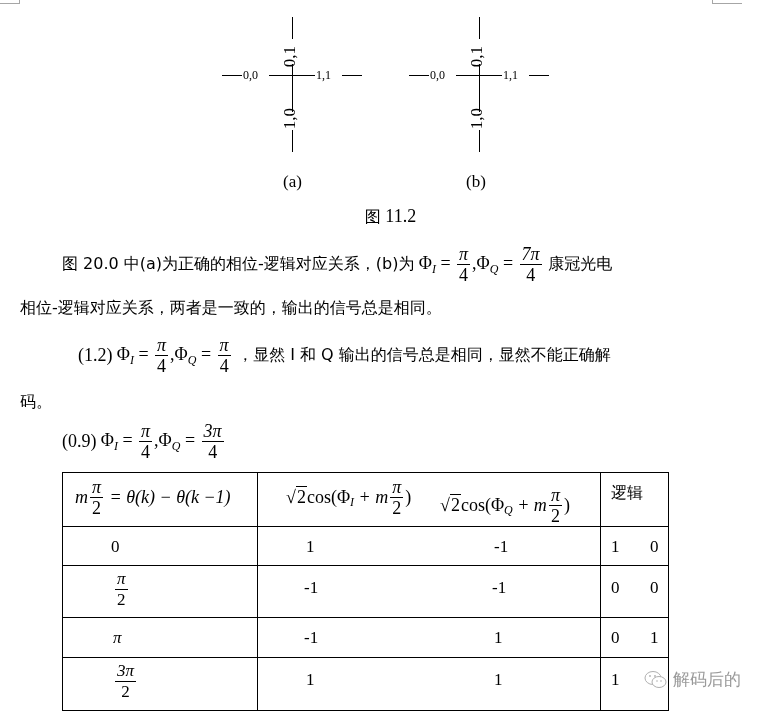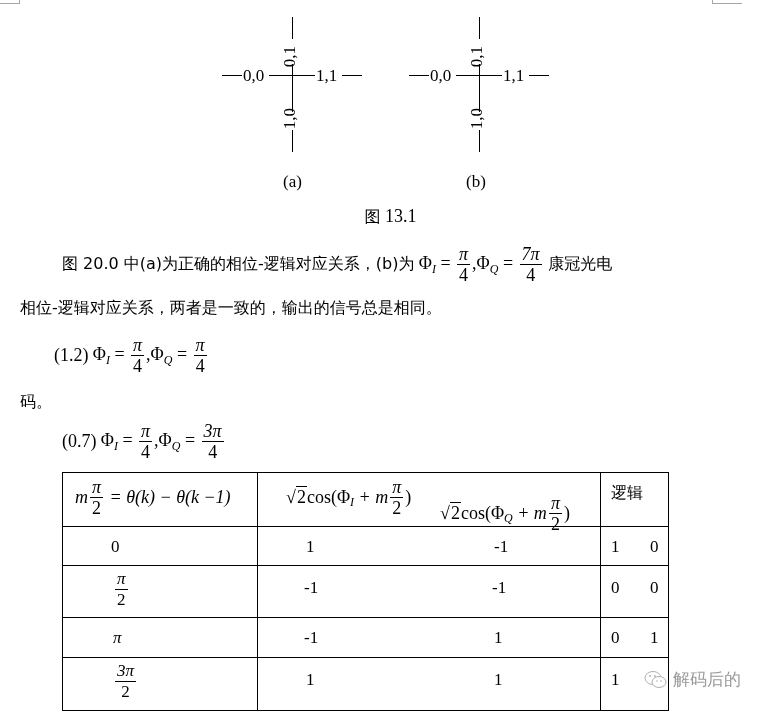--- a/index.html
+++ b/index.html
@@ -10,21 +10,21 @@
   }
   .corner-mark { position: absolute; border-color: #a6a6a6; border-style: solid; border-width: 0; }
   .cm-tl-h { left: 0; top: 3px; width: 19px; border-bottom-width: 1px; }
   .cm-tl-v { left: 19px; top: 0; height: 4px; border-right-width: 1px; }
   .cm-tr-h { left: 712px; top: 3px; width: 30px; border-bottom-width: 1px; }
   .cm-tr-v { left: 712px; top: 0; height: 4px; border-left-width: 1px; }
 
   
   .diagram { position: absolute; width: 160px; height: 150px; }
   .dline { position: absolute; background: #000; }
-  .lbl { position: absolute; font-size: 17px; line-height: 17px; white-space: nowrap; }
+  .lbl { position: absolute; font-size: 12px; line-height: 17px; white-space: nowrap; }
   .vlbl { position: absolute; font-size: 17px; line-height: 17px; white-space: nowrap; transform: rotate(-90deg); transform-origin: center center; }
   .caption { position: absolute; font-size: 17px; }
 
   .fig-title { position: absolute; left: 0; width: 781px; text-align: center; top: 206px; font-size: 18px; }
   .fig-title .cjk { font-family: "DejaVu Sans", sans-serif; font-size: 16px; }
 
   .para { position: absolute; font-size: 17px; white-space: nowrap; }
   .cjk { font-family: "DejaVu Sans", sans-serif; font-size: 16px; }
   .math { font-family: "Liberation Serif", serif; font-size: 18px; }
   .it { font-style: italic; }
@@ -89,63 +89,64 @@
   <div class="dline" style="left:7px; top:63px; width:20px; height:1px;"></div>
   <div class="lbl" style="left:28px; top:55px;">0,0</div>
   <div class="dline" style="left:54px; top:63px; width:46px; height:1px;"></div>
   <div class="lbl" style="left:101px; top:55px;">1,1</div>
   <div class="dline" style="left:127px; top:63px; width:20px; height:1px;"></div>
 </div>
 <div class="caption" style="left:466px; top:172px;">(b)</div>
 
 <div class="fig-title">
   <span class="cjk">图</span>
-  <span>13.1</span>
+  <span>11.2</span>
 </div>
 
 <div class="para" style="left:62px; top:244px;">
   <span class="cjk" style="vertical-align:middle;">图 20.0 中(a)为正确的相位-逻辑对应关系，(b)为</span>
   <span class="math" style="vertical-align:middle;">
     <span>Φ</span><span class="sub">I</span><span> = </span><span class="frac"><span class="num">π</span><span class="den">4</span></span><span>,</span><span>Φ</span><span class="sub">Q</span><span> = </span><span class="frac"><span class="num">7π</span><span class="den">4</span></span>
   </span>
   <span class="cjk" style="vertical-align:middle;">康冠光电</span>
 </div>
 <div class="para cjk" style="left:20px; top:298px;">相位-逻辑对应关系，两者是一致的，输出的信号总是相同。</div>
 
-<div class="para" style="left:54px; top:335px;">
+<div class="para" style="left:78px; top:335px;">
   <span class="math" style="vertical-align:middle;">(1.2)</span>
   <span class="math" style="vertical-align:middle;">
     <span>Φ</span><span class="sub">I</span><span> = </span><span class="frac"><span class="num">π</span><span class="den">4</span></span><span>,</span><span>Φ</span><span class="sub">Q</span><span> = </span><span class="frac"><span class="num">π</span><span class="den">4</span></span>
   </span>
+  <span class="cjk" style="vertical-align:middle;">，显然 I 和 Q 输出的信号总是相同，显然不能正确解</span>
 </div>
 <div class="para cjk" style="left:20px; top:392px;">码。</div>
 
 <div class="para" style="left:62px; top:421px;">
-  <span class="math" style="vertical-align:middle;">(0.7)</span>
+  <span class="math" style="vertical-align:middle;">(0.9)</span>
   <span class="math" style="vertical-align:middle;">
     <span>Φ</span><span class="sub">I</span><span> = </span><span class="frac"><span class="num">π</span><span class="den">4</span></span><span>,</span><span>Φ</span><span class="sub">Q</span><span> = </span><span class="frac"><span class="num">3π</span><span class="den">4</span></span>
   </span>
 </div>
 
 <table class="logic">
   <tbody>
       <tr class="hdr">
     <td class="c1">
       <div class="cell math" style="height:53px;">
         <span class="in" style="left:12px; top:4px;">
           <span class="it" style="vertical-align:middle;">m</span><span class="frac" style="vertical-align:middle;"><span class="num">π</span><span class="den">2</span></span><span class="it" style="vertical-align:middle;"> = θ(k) − θ(k −1)</span>
         </span>
       </div>
     </td>
     <td class="c2">
       <div class="cell math" style="height:53px;">
         <span class="in" style="left:28px; top:4px;">
           <span style="vertical-align:middle;">√</span><span class="sqrt" style="vertical-align:middle;"><span class="rad">2</span></span><span style="vertical-align:middle;">cos(Φ</span><span class="sub">I</span><span class="it" style="vertical-align:middle;"> + m</span><span class="frac" style="vertical-align:middle;"><span class="num">π</span><span class="den">2</span></span><span style="vertical-align:middle;">)</span>
         </span>
-        <span class="in" style="left:182px; top:20px;">
+        <span class="in" style="left:182px; top:12px;">
           <span style="vertical-align:middle;">√</span><span class="sqrt" style="vertical-align:middle;"><span class="rad">2</span></span><span style="vertical-align:middle;">cos(Φ</span><span class="sub">Q</span><span class="it" style="vertical-align:middle;"> + m</span><span class="frac" style="vertical-align:middle;"><span class="num">π</span><span class="den">2</span></span><span style="vertical-align:middle;">)</span>
         </span>
       </div>
     </td>
     <td class="c3">
       <div class="cell" style="height:53px;text-decoration:underline;">
         <span class="in cjk" style="left:10px; top:10px;">逻辑</span>
       </div>
     </td>
   </tr>

